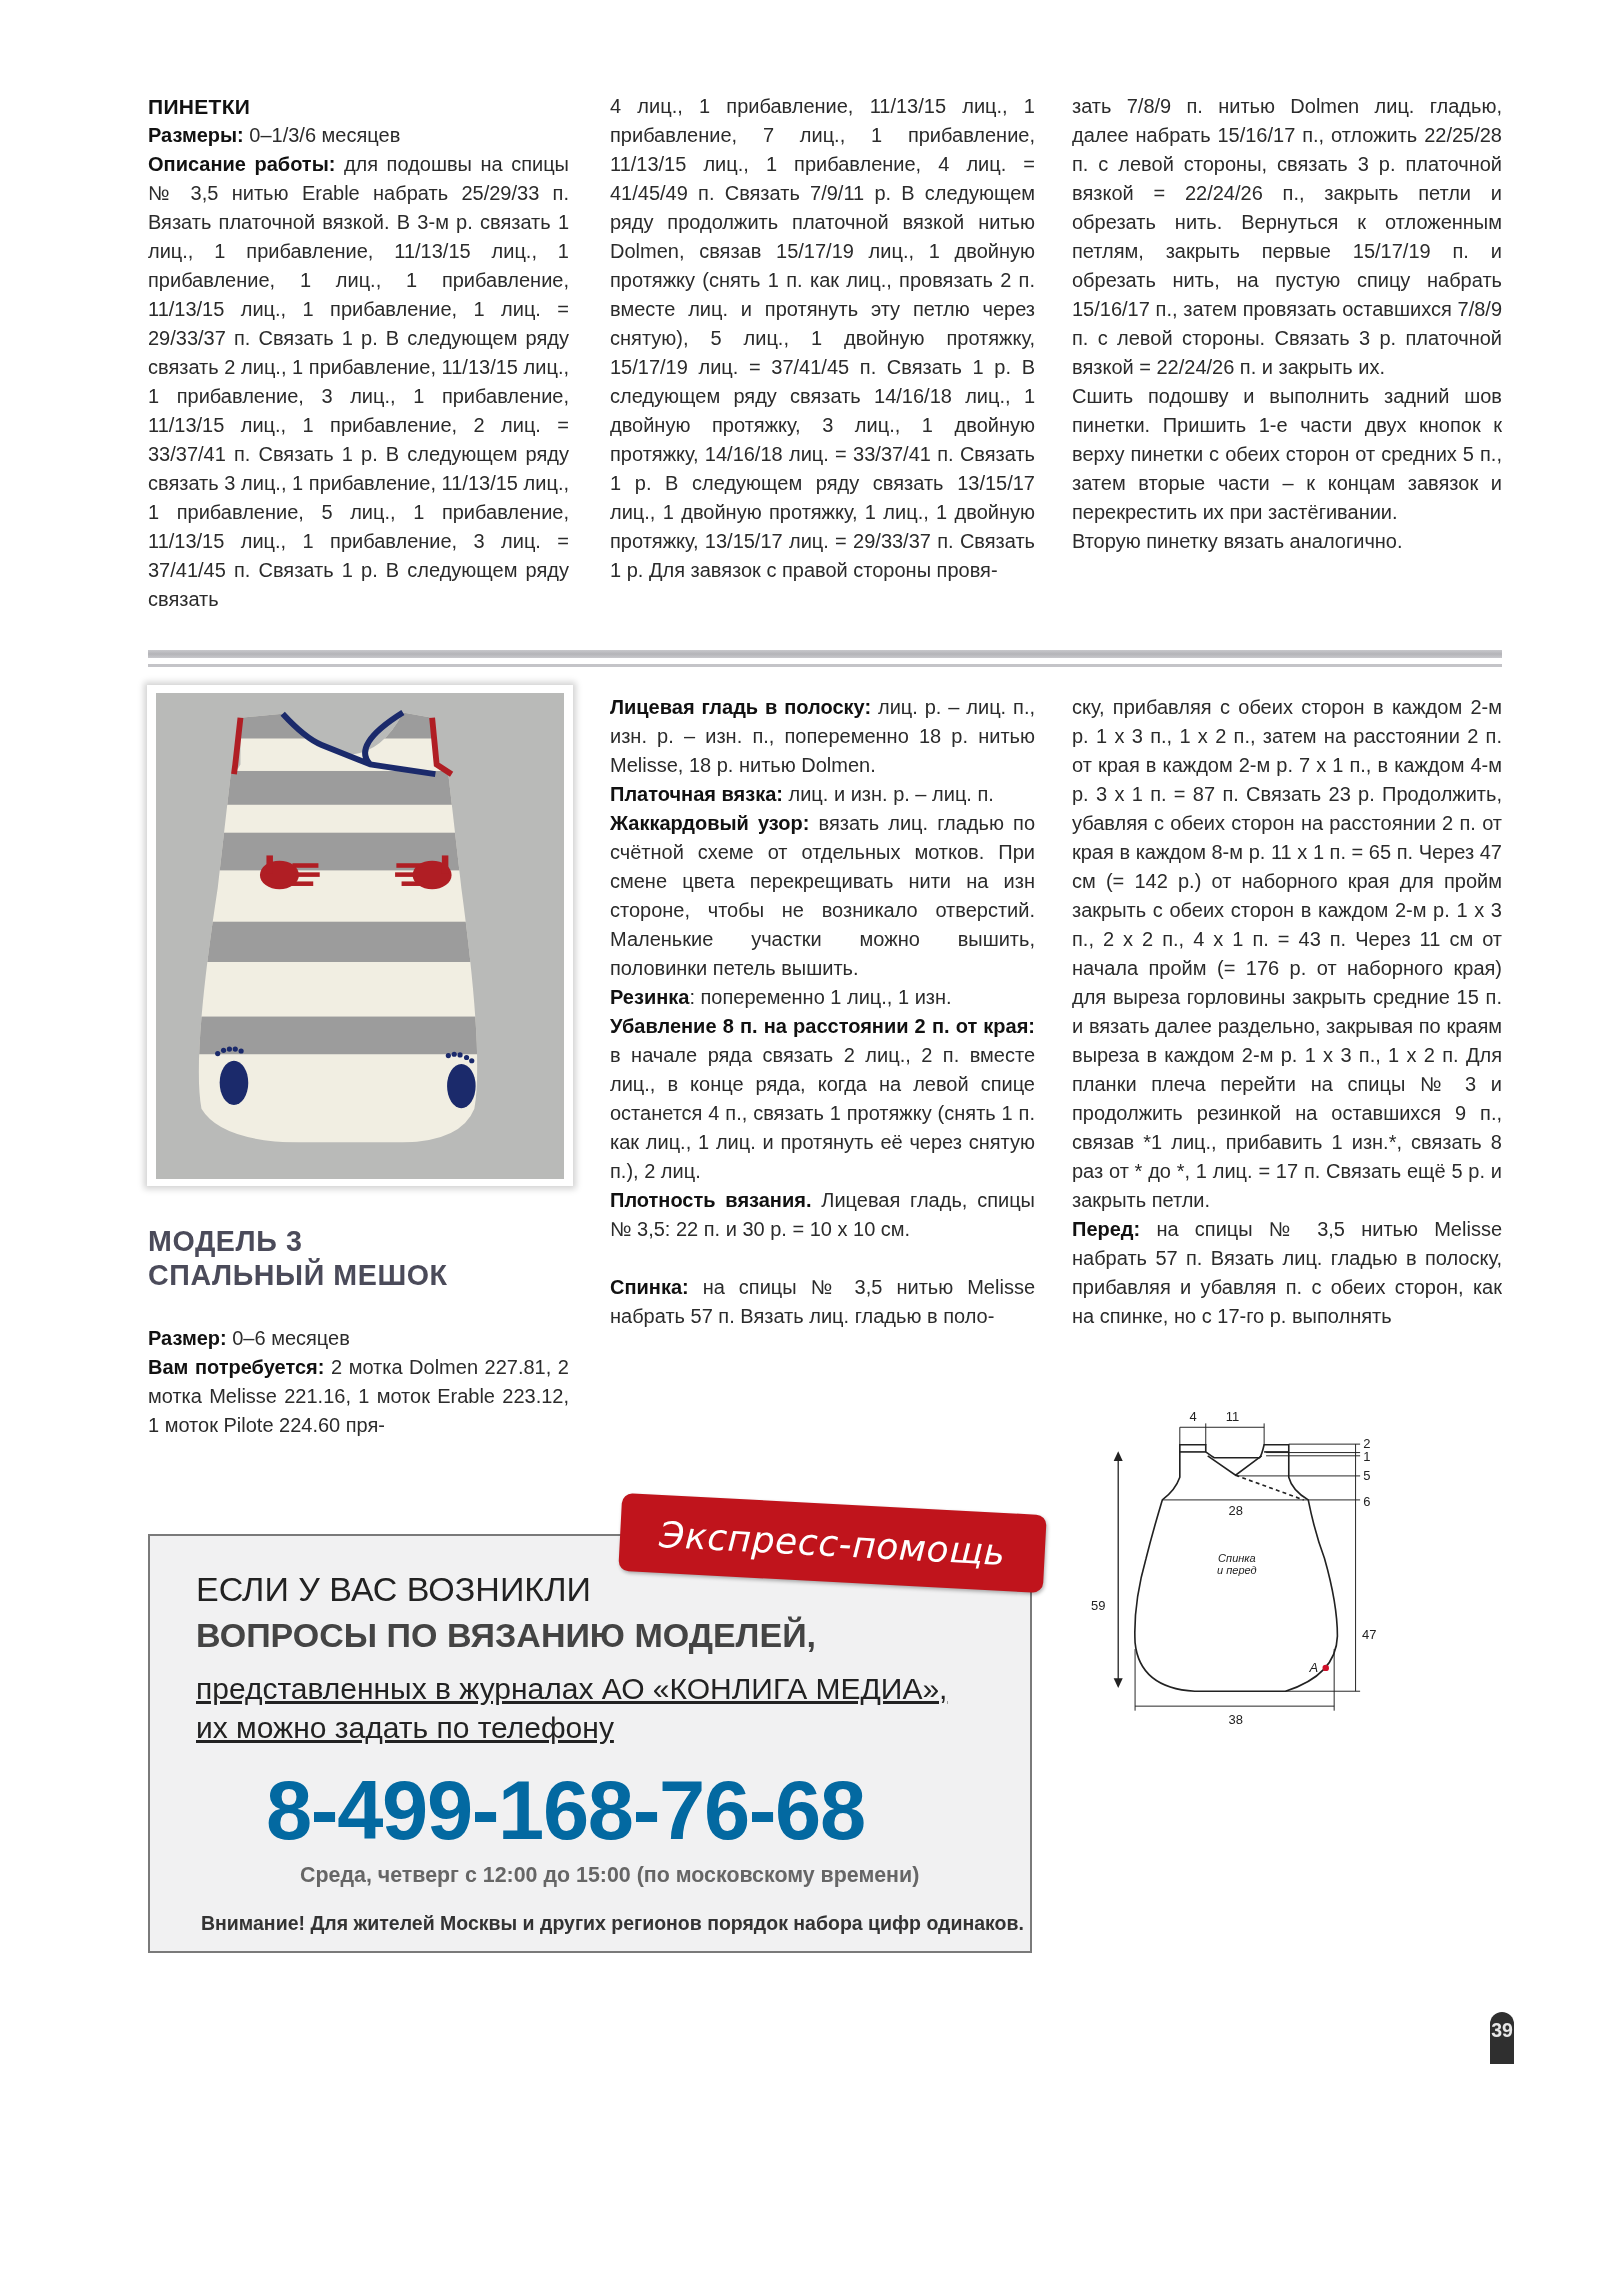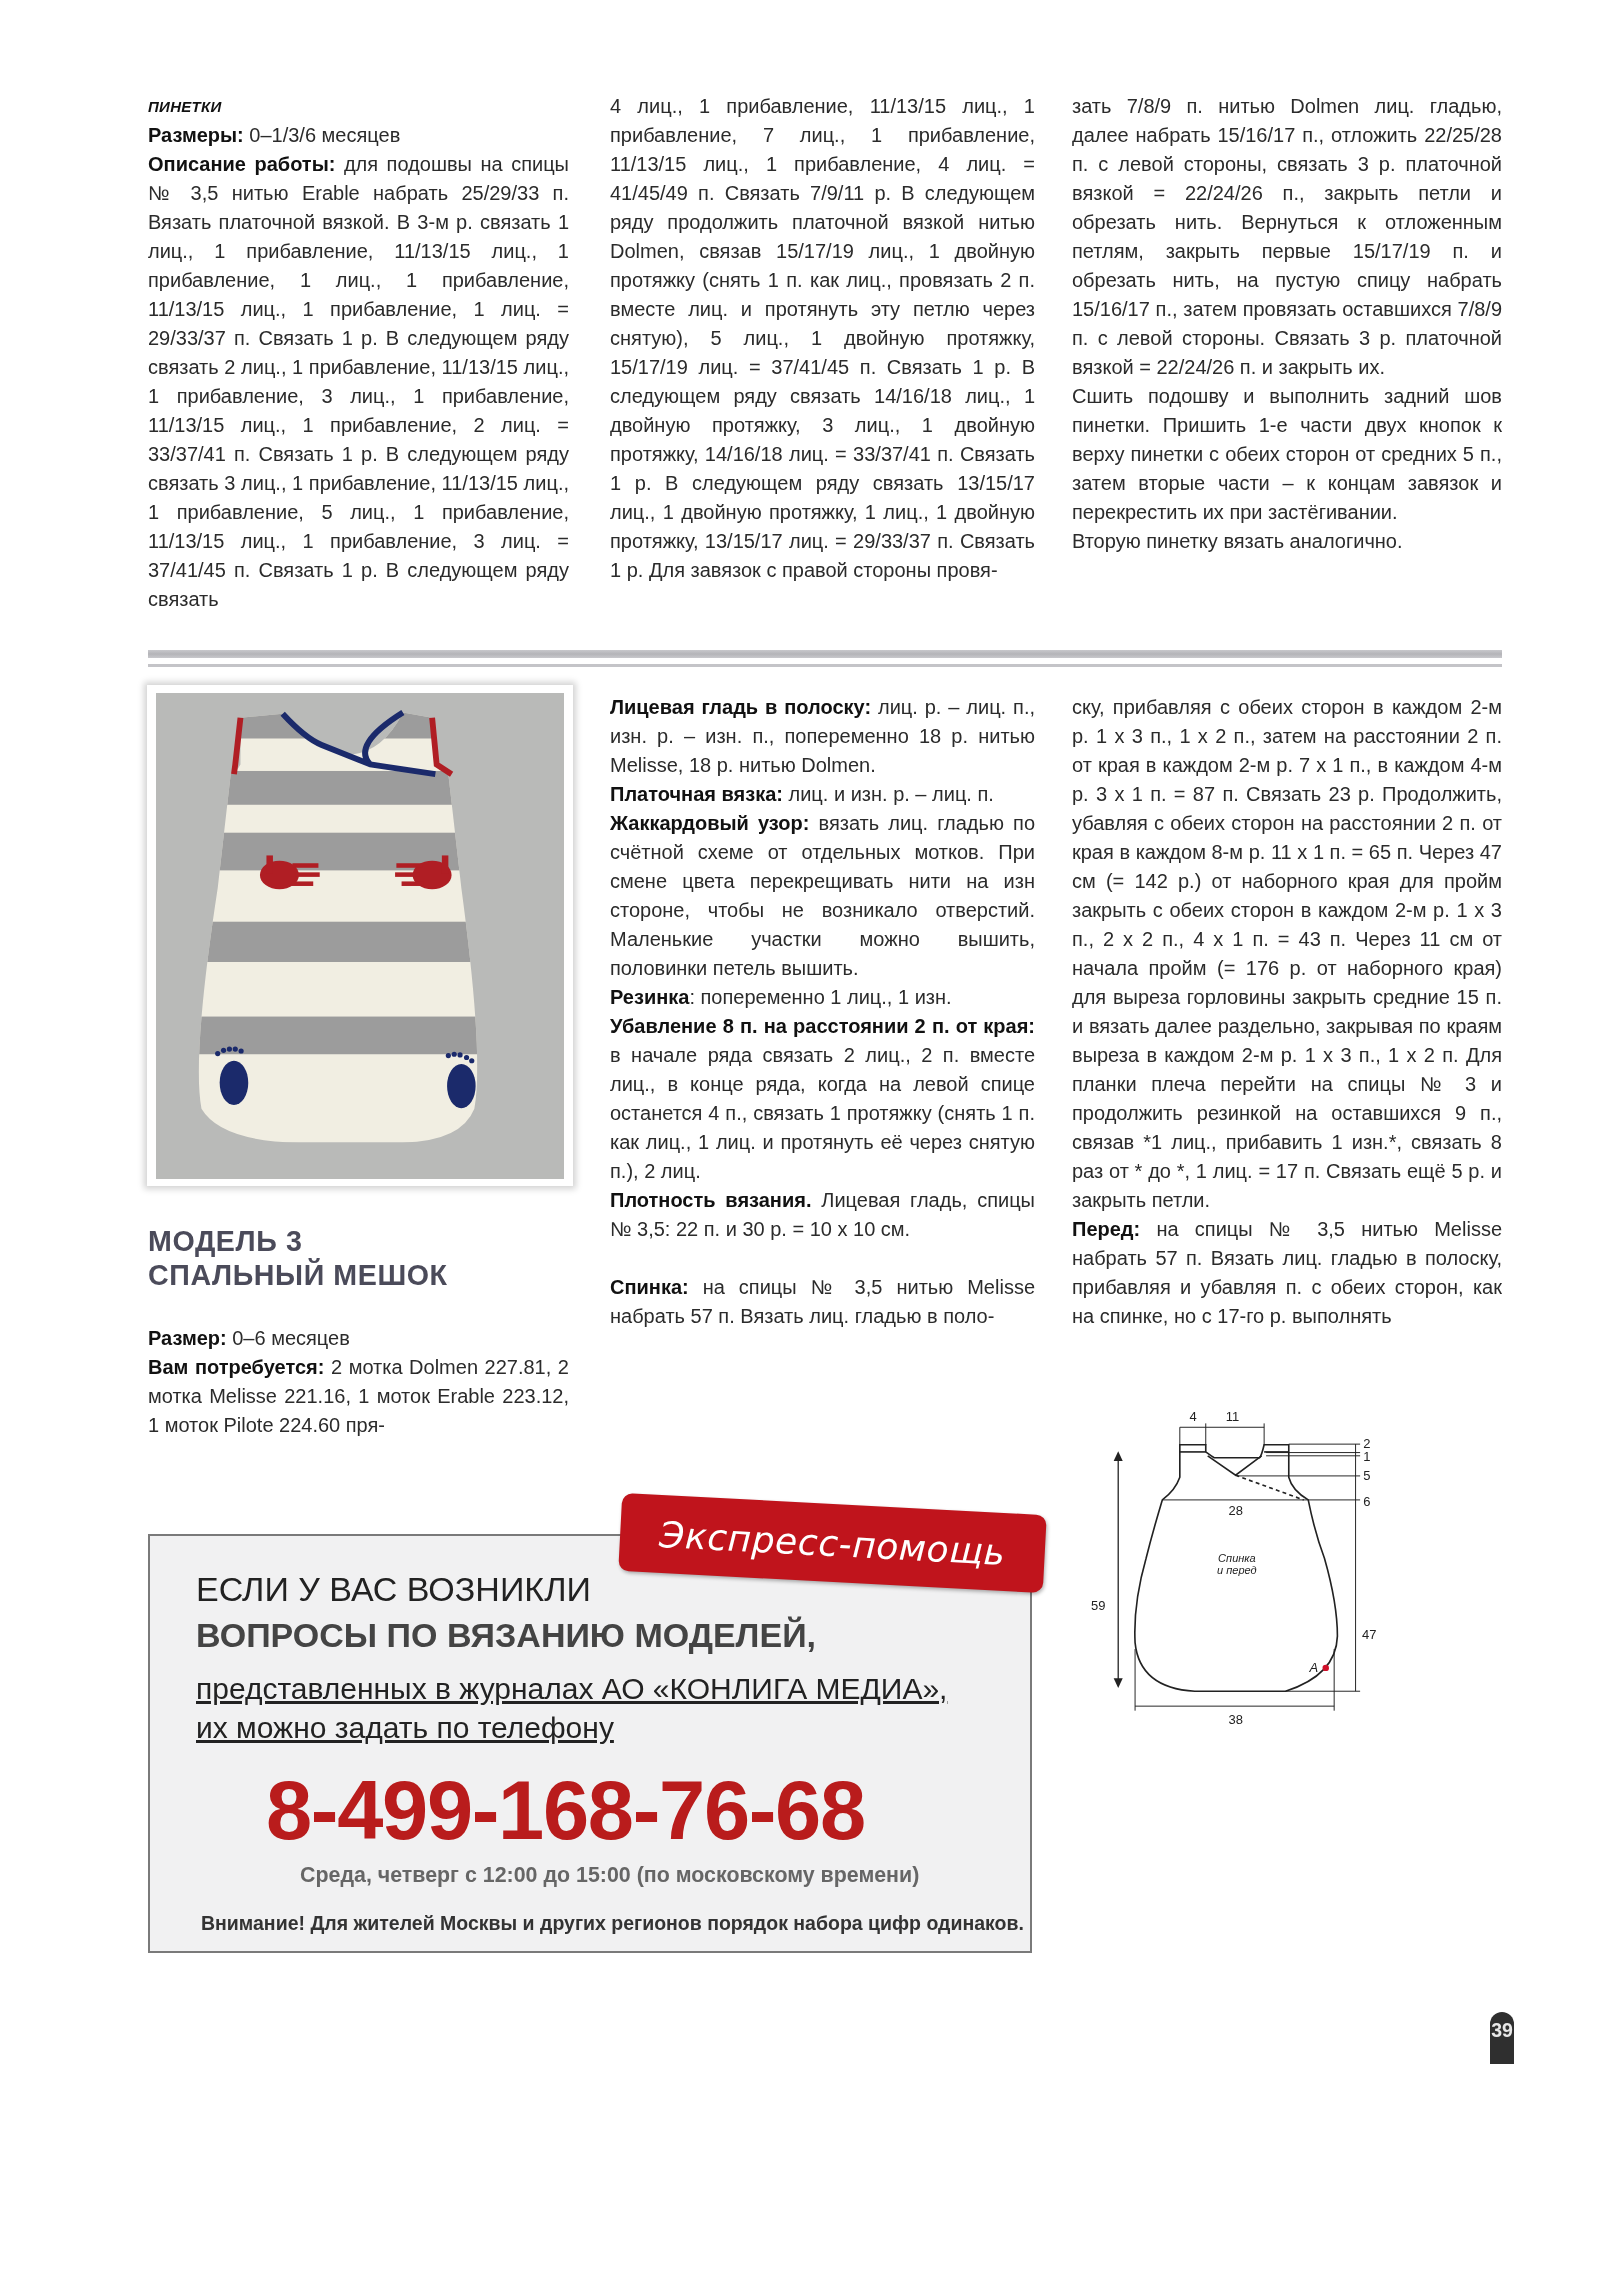--- a/index.html
+++ b/index.html
@@ -1,21 +1,21 @@
 <!DOCTYPE html>
 <html style="font-size:10.4px"><head>
 <meta charset="utf-8">
 <style>
   html, body { margin: 0; padding: 0; background: #ffffff; }
   body { width: 1623px; height: 2295px; position: relative; overflow: hidden;
          font-family: "Liberation Sans", "DejaVu Sans", sans-serif; color: #2b2b2b; }
   .col { position: absolute; font-size: 20px; line-height: 29px; text-align: justify; }
   .col p { margin: 0; }
   .col b { font-weight: bold; color: #111; }
-  .h-title { font-weight: bold; font-size: 15px; color: #111; letter-spacing: 0.3px; font-style: italic; }
+  .h-title { font-weight: bold; font-size: 21px; color: #111; letter-spacing: 0.3px; }
   #c1 { left: 148px; top: 92px; width: 421px; }
   #c2 { left: 610px; top: 92px; width: 425px; }
   #c3 { left: 1072px; top: 92px; width: 430px; }
   #m2 { left: 610px; top: 693px; width: 425px; }
   #m3 { left: 1072px; top: 693px; width: 430px; }
   #m1 { left: 148px; top: 1324px; width: 421px; }
   .divider1 { position: absolute; left: 148px; top: 650px; width: 1354px; height: 8.4px;
               background: linear-gradient(#c8c8cc, #b4b4b8 50%, #c8c8cc); }
   .divider2 { position: absolute; left: 148px; top: 664px; width: 1354px; height: 3.2px; background: #c4c4c8; }
   .photo-frame { position: absolute; left: 147px; top: 685px; width: 426px; height: 501px;
@@ -28,21 +28,21 @@
   .ad-tag { position: absolute; left: 620px; top: 1504px; width: 425px; height: 78px;
             background: #c0141c; border-radius: 10.4px; transform: rotate(3deg);
             box-shadow: 1.3px 1.9px 3.9px rgba(0,0,0,0.3); display: flex; align-items: center; justify-content: center; }
   .ad-tag span { font-family: "DejaVu Sans", sans-serif; font-style: italic; font-size: 36px; color: #fff; letter-spacing: 0.6px; }
   .ad-l1, .ad-l2 { position: absolute; left: 196px; font-size: 34px; color: #222; }
   .ad-l1 { top: 1570px; }
   .ad-l2 { top: 1616px; color: #444; font-weight: bold; }
   .ad-l3, .ad-l4 { position: absolute; left: 196px; font-size: 30px; color: #222; text-decoration: underline; }
   .ad-l3 { top: 1672px; }
   .ad-l4 { top: 1711px; }
-  .ad-phone { position: absolute; left: 266px; top: 1763px; font-size: 83px; font-weight: bold; color: #b91c1c; letter-spacing: -1.3px; }
+  .ad-phone { position: absolute; left: 266px; top: 1763px; font-size: 83px; font-weight: bold; color: #0369a1; letter-spacing: -1.3px; }
   .ad-hours { position: absolute; left: 300px; top: 1863px; font-size: 21.4px; font-weight: bold; color: #666; }
   .ad-note { position: absolute; left: 201px; top: 1912px; font-size: 19.5px; font-weight: bold; color: #333; text-align: right; }
   .schema { position: absolute; left: 1078px; top: 1396px; width: 441px; height: 571px; }
   .page-num { position: absolute; left: 1490px; top: 2012px; width: 24px; height: 52px; background: #2f2f2f;
               border-radius: 19.5px 19.5px 0 0; color: #e8e8e8; font-size: 19.5px; font-weight: bold; text-align: center; line-height: 36px; }
 </style>
 </head>
 <body>
 
 <div class="col" id="c1">

